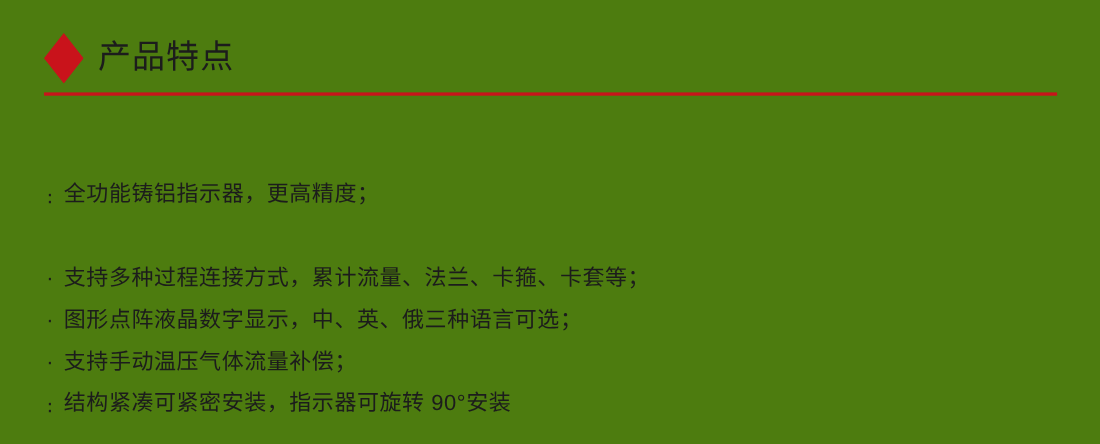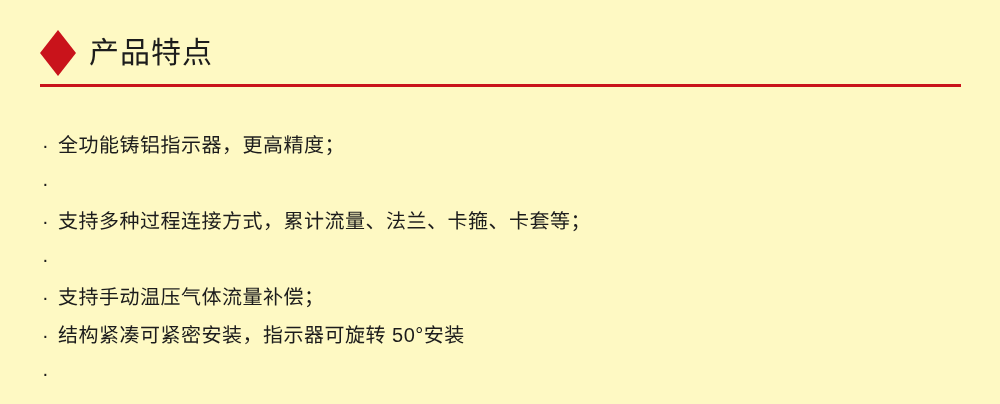--- a/index.html
+++ b/index.html
@@ -16,21 +16,21 @@
     width: 1000px;
     height: 404px;
     overflow: hidden;
     font-family: "Liberation Sans", "DejaVu Sans", sans-serif;
     color: var(--text);
   }
   .page {
     position: relative;
     width: 1000px;
     height: 404px;
-    background: #fef9c3;
+    background: #4d7c0f;
   }
   .section-header {
     position: absolute;
     top: 30px;
     left: 40px;
     display: flex;
     align-items: center;
   }
   .diamond-icon {
     display: inline-block;
@@ -77,20 +77,21 @@
   .feature-bullet {
     display: inline-block;
     width: 16px;
     flex: 0 0 16px;
     font-size: 20px;
     color: var(--text);
   }
   .feature-text {
     display: inline-block;
     letter-spacing: 0.5px;
+    margin-top: 32px;
   }
 </style>
 </head>
 <body>
 
 <div class="page">
 
   <div class="section-header">
     <span class="diamond-icon">
       <svg width="36" height="46" viewBox="0 0 36 46" xmlns="http://www.w3.org/2000/svg" aria-hidden="true">
@@ -113,30 +114,31 @@
         <span class="feature-bullet">·</span>
       </li>
 
       <li class="feature-item">
         <span class="feature-bullet">·</span>
         <span class="feature-text">支持多种过程连接方式，累计流量、法兰、卡箍、卡套等；</span>
       </li>
 
       <li class="feature-item">
         <span class="feature-bullet">·</span>
+        <span class="feature-text">图形点阵液晶数字显示，中、英、俄三种语言可选；</span>
       </li>
 
       <li class="feature-item">
         <span class="feature-bullet">·</span>
         <span class="feature-text">支持手动温压气体流量补偿；</span>
       </li>
 
       <li class="feature-item">
         <span class="feature-bullet">·</span>
-        <span class="feature-text">结构紧凑可紧密安装，指示器可旋转 50°安装</span>
+        <span class="feature-text">结构紧凑可紧密安装，指示器可旋转 90°安装</span>
       </li>
 
       <li class="feature-item">
         <span class="feature-bullet">·</span>
       </li>
     </ul>
 
 </div>
 
 </body></html>

